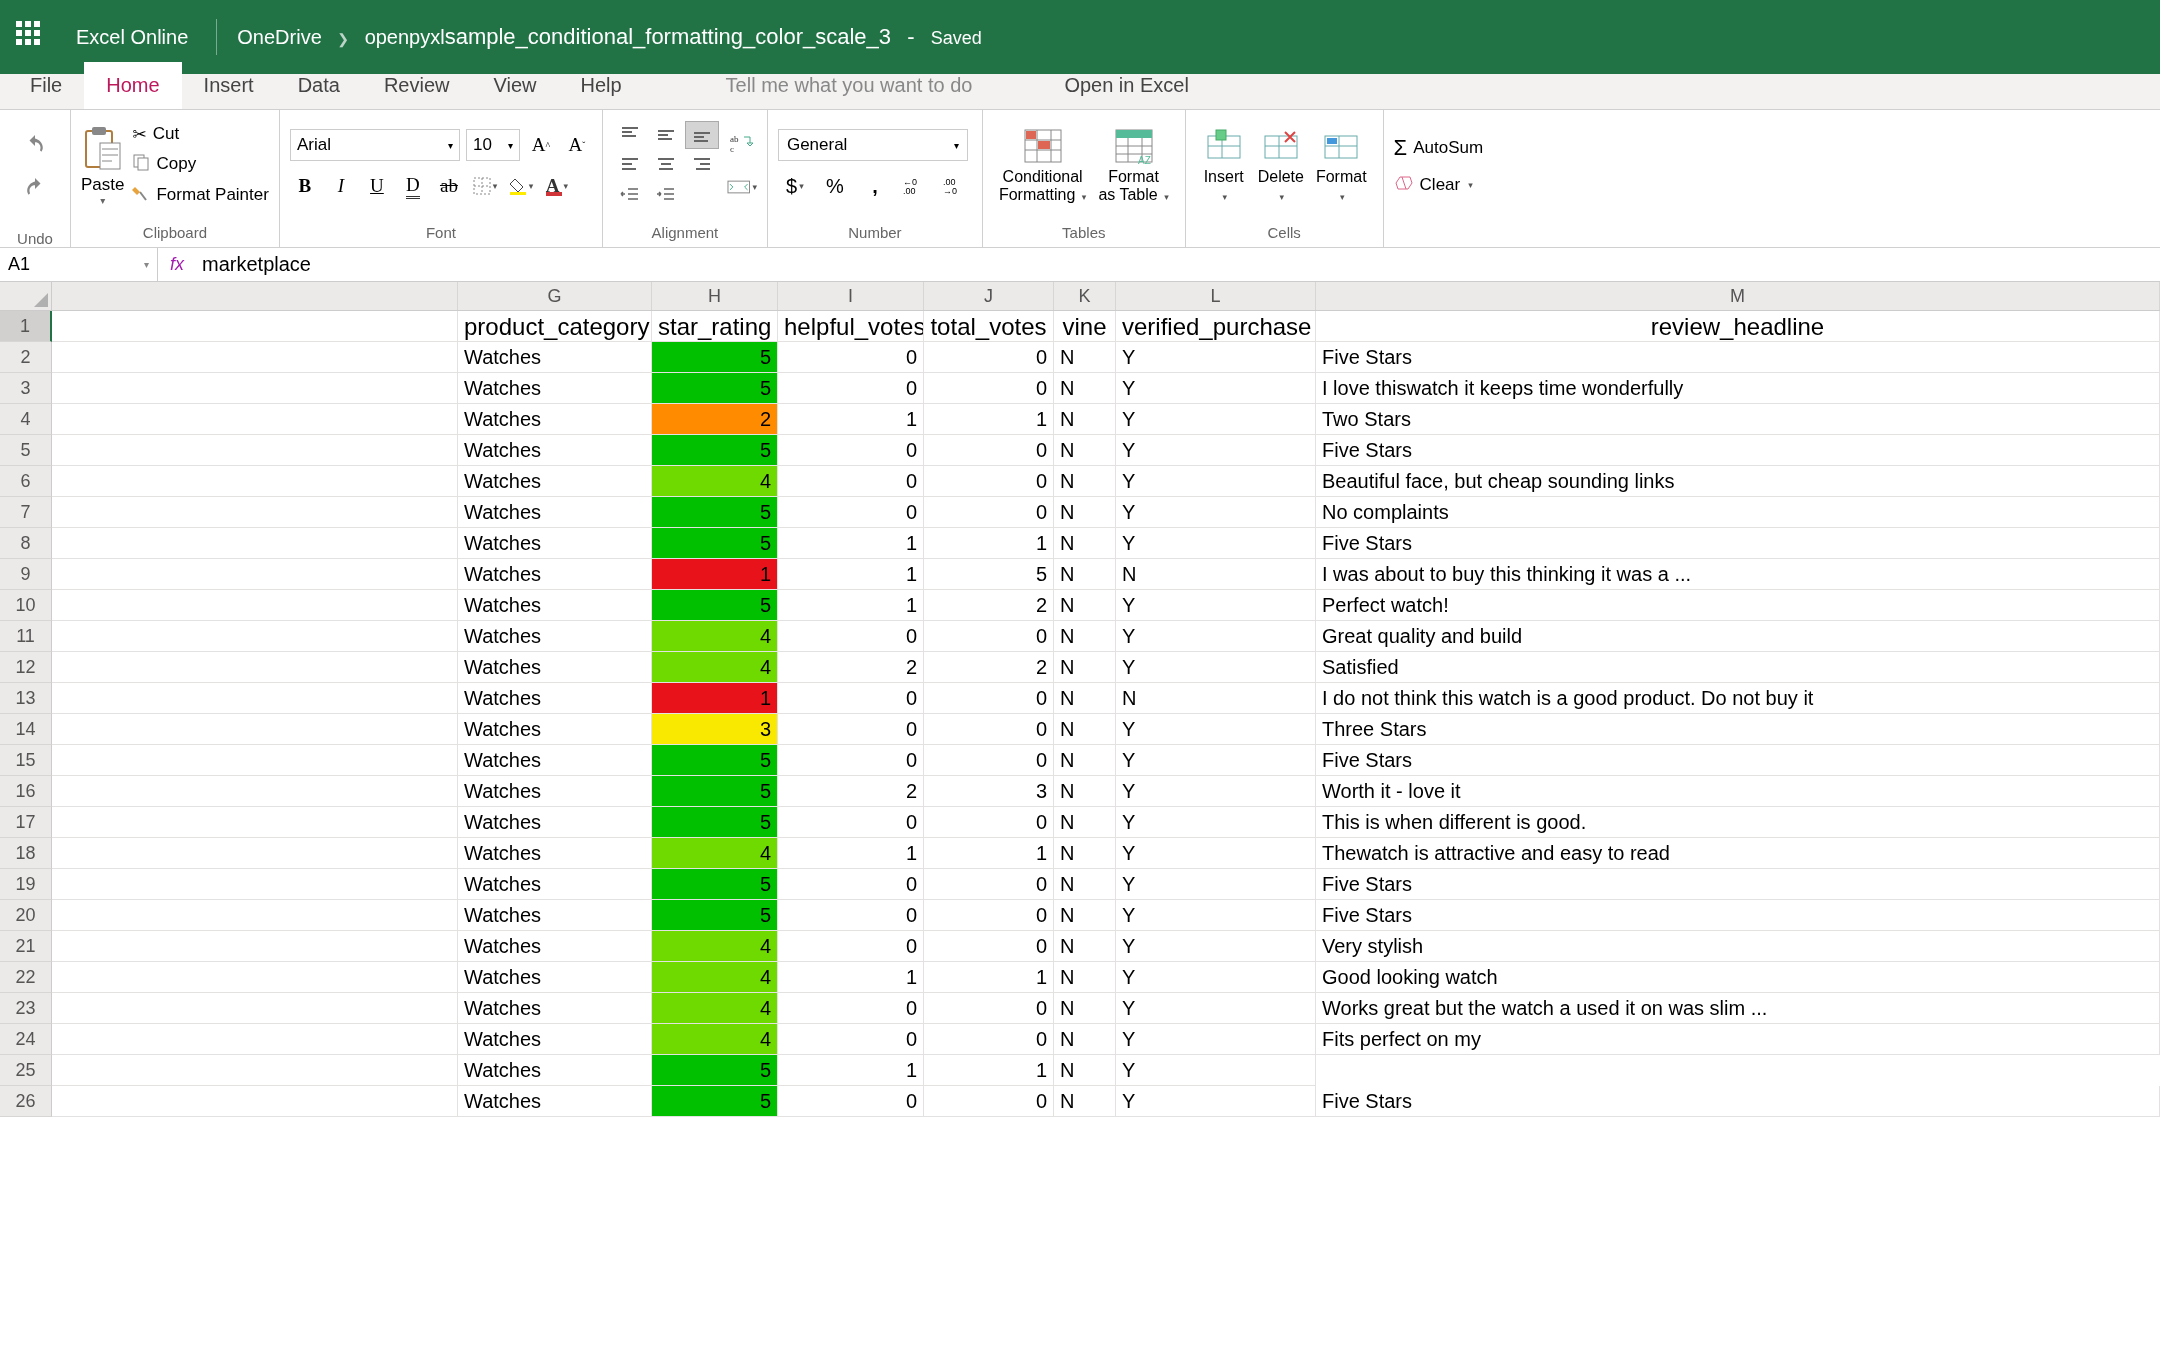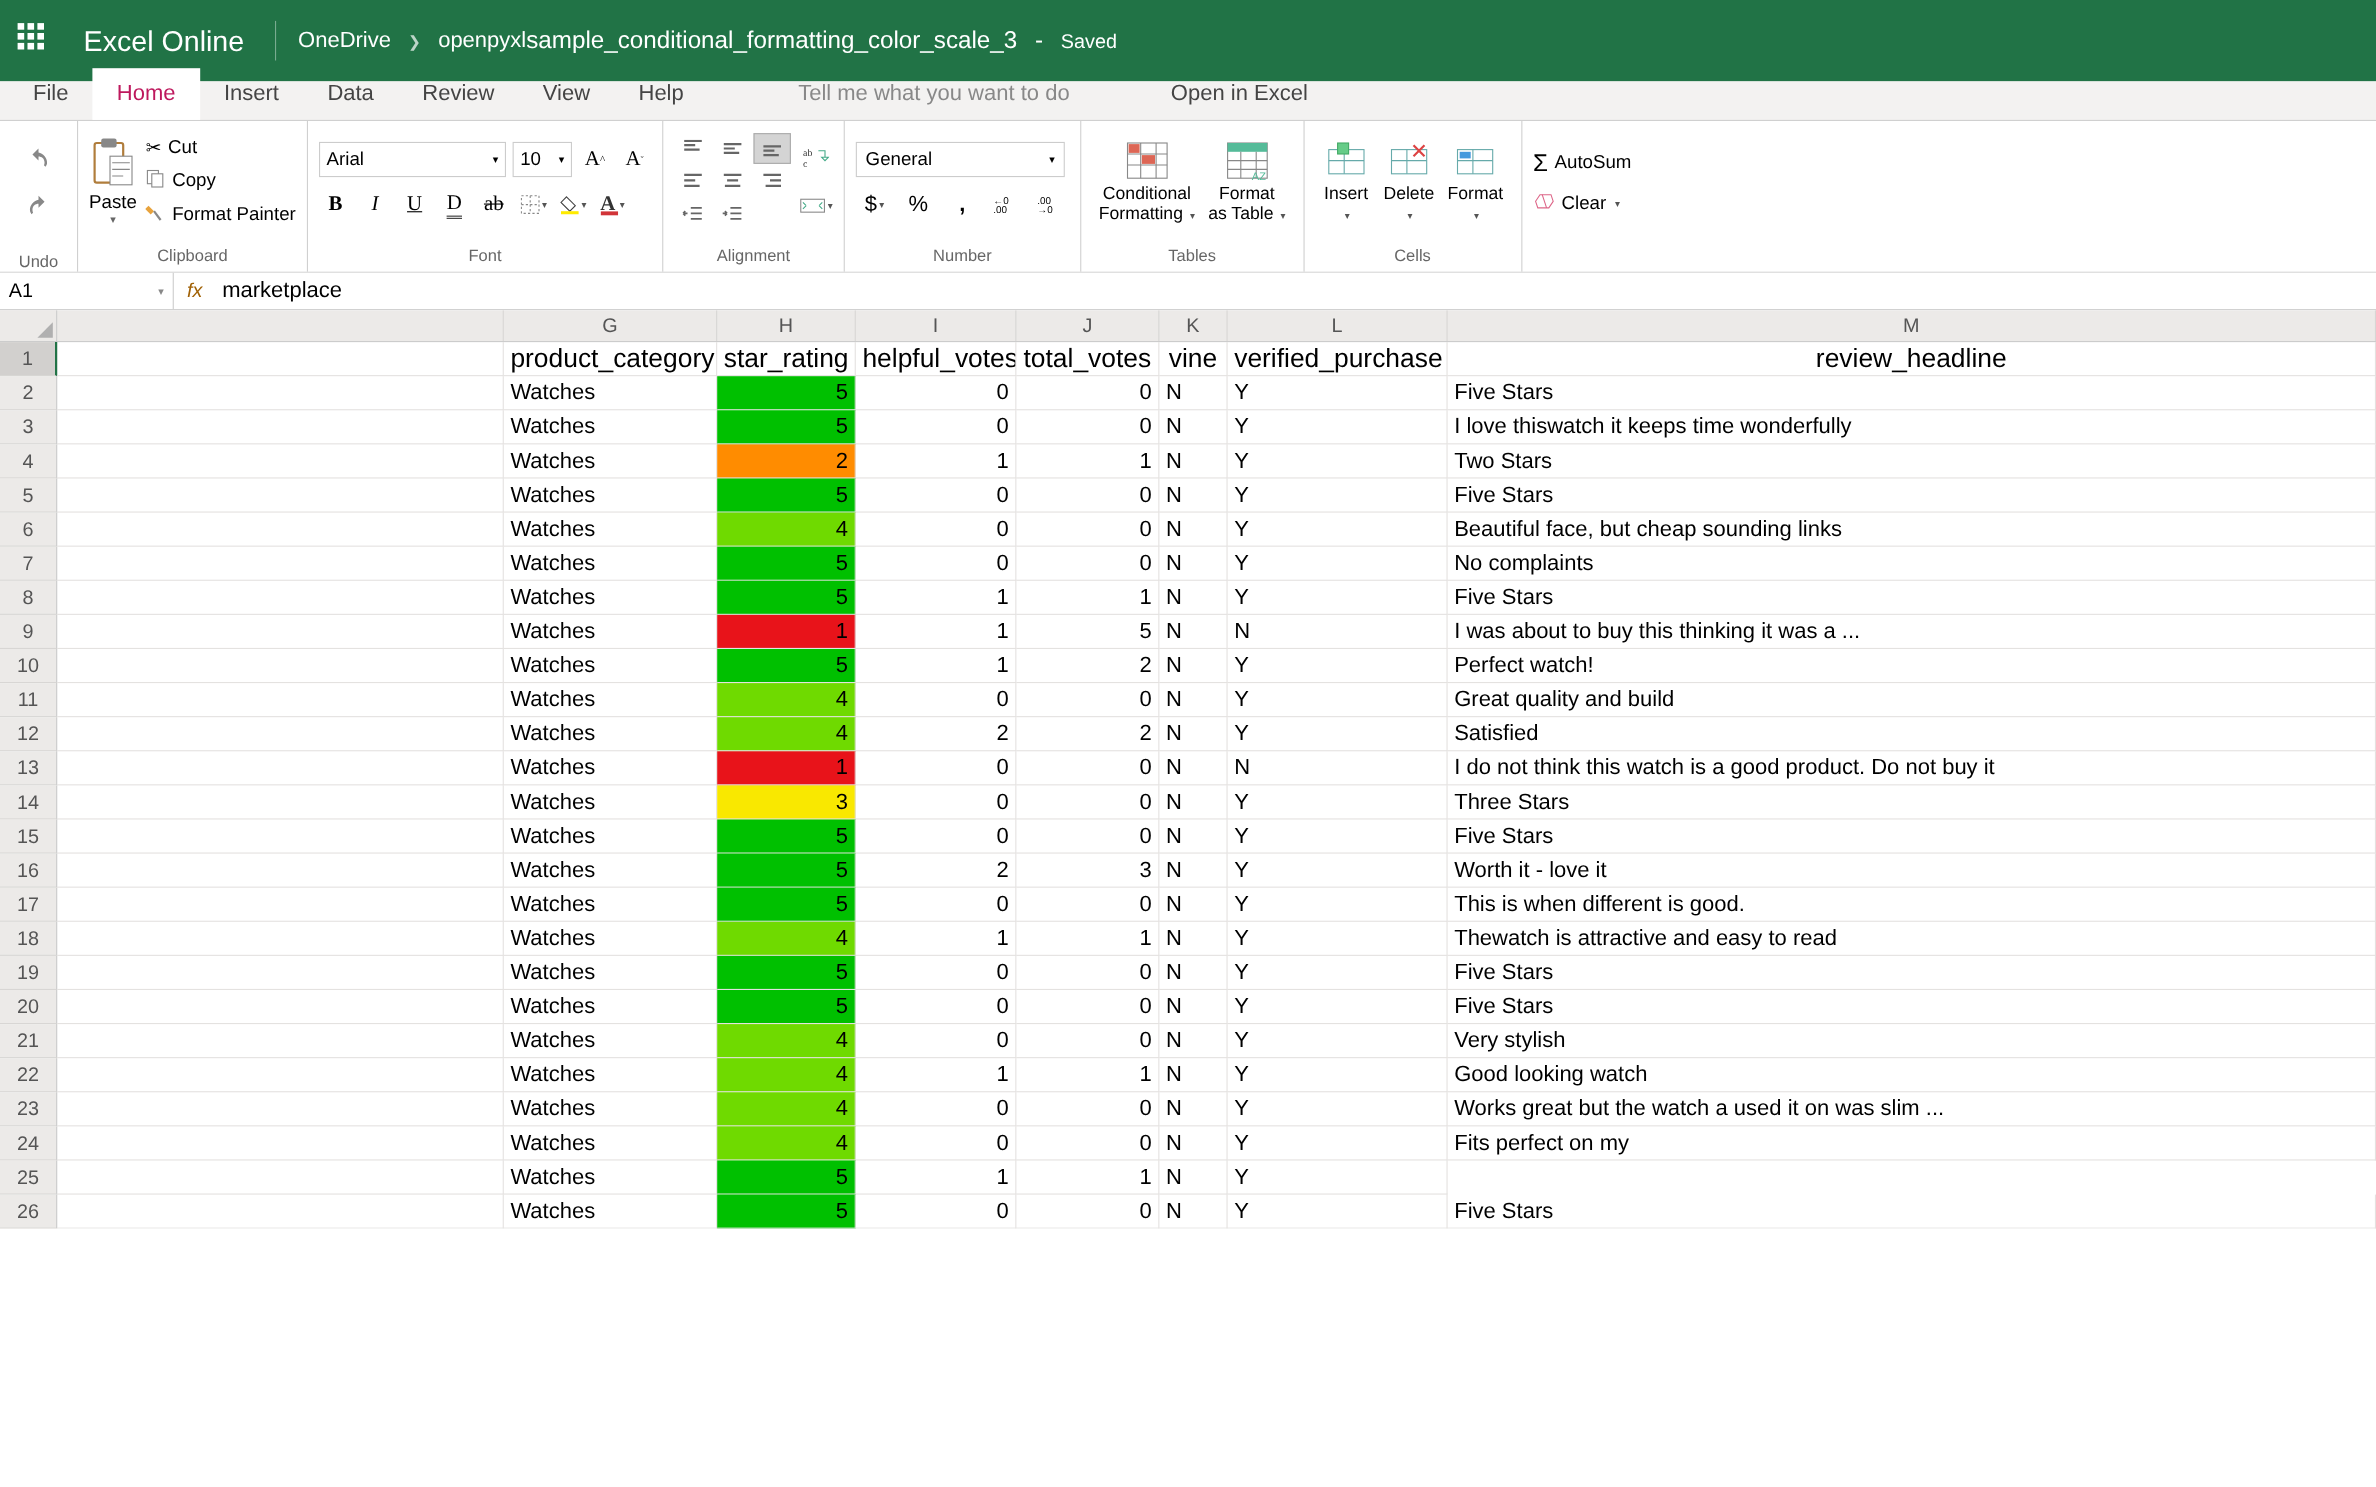--- a/index.html
+++ b/index.html
@@ -2,21 +2,21 @@
 <html><head>
 <meta charset="utf-8">
 <style>
   * { box-sizing: border-box; margin: 0; padding: 0; }
   body { font-family: 'Segoe UI', Arial, sans-serif; font-size: 14px; overflow: hidden; }
   
   
   .header-bar { background: #217346; color: white; height: 74px; display: flex; align-items: center; padding: 0 16px; }
   .app-launcher { width: 32px; height: 32px; display: grid; grid-template-columns: repeat(3,6px); grid-template-rows: repeat(3,6px); gap: 3px; margin-right: 28px; cursor:pointer; }
   .app-launcher span { background: white; }
-  .app-name { font-size: 26px; font-weight: 400; margin-right: 28px; }
+  .app-name { font-size: 20px; font-weight: 400; margin-right: 28px; }
   .vdiv { width:1px; height:36px; background: rgba(255,255,255,.4); margin-right: 20px; }
   .breadcrumb { font-size: 20px; }
   .breadcrumb .chev { margin:0 10px; color: rgba(255,255,255,.7); font-size:14px;}
   .doc-title-wrap { flex:1; text-align:left; font-size:22px; }
   .doc-title-wrap .dash { margin:0 10px; }
   .doc-title-wrap .saved { font-size:18px; }
   
   
   .tabs { background:#f3f2f1; height:36px; display:flex; align-items:flex-end; padding-left:8px; border-bottom:1px solid #d0d0d0; }
   .tab { padding:12px 22px; font-size:20px; color:#444; cursor:pointer; }
@@ -60,21 +60,21 @@
   .big-btn { display:flex; flex-direction:column; align-items:center; cursor:pointer; padding:0 6px; }
   .big-btn .icon-box { width:44px; height:40px; margin-bottom:2px; display:flex; align-items:center; justify-content:center;}
   .big-btn .lbl { font-size:16px; text-align:center; line-height:1.15; }
   
   .edit-col { display:flex; flex-direction:column; gap:14px; }
   .edit-item { display:flex; align-items:center; gap:6px; font-size:17px; cursor:pointer; }
   
   
   .fbar { height:34px; display:flex; align-items:center; border-bottom:1px solid #ccc; background:white; }
   .name-box { width:158px; height:100%; border-right:1px solid #ccc; display:flex; align-items:center; padding:0 8px; font-size:18px; justify-content:space-between; cursor:text;}
-  .fx { padding:0 12px; font-style:italic; font-size:18px; color:#a16207; }
+  .fx { padding:0 12px; font-style:italic; font-size:18px; color:#a21caf; }
   .formula-input { flex:1; padding:0 6px; font-size:20px; }
   
   
   .grid-wrap { position:relative; overflow:hidden; }
   .col-headers { display:flex; background:#eceae8; border-bottom:1px solid #ccc; }
   .corner { width:52px; height:28px; border-right:1px solid #ccc; background:#eceae8; position:relative;}
   .corner::after { content:''; position:absolute; right:3px; bottom:3px; border-left:14px solid transparent; border-bottom:14px solid #b0b0b0; }
   .col-h { border-right:1px solid #d8d6d4; text-align:center; font-size:18px; color:#555; height:28px; line-height:28px; cursor:pointer;}
   .rows { display:flex; flex-direction:column; }
   .grid-row { display:flex; height:31px; }

